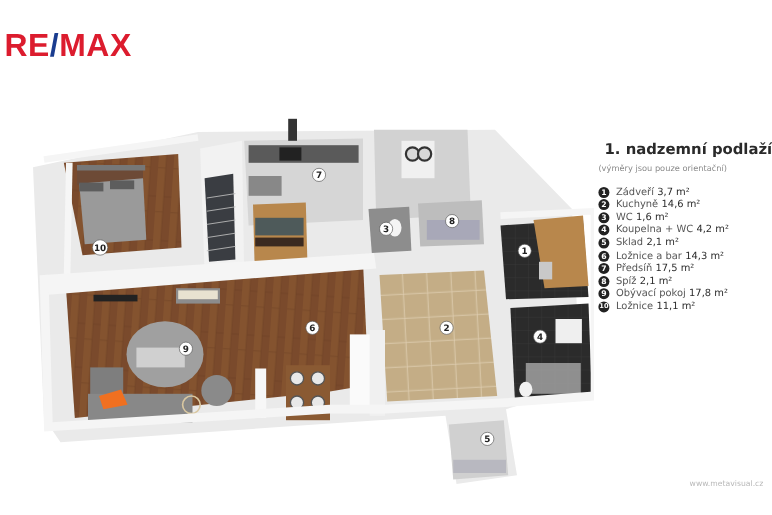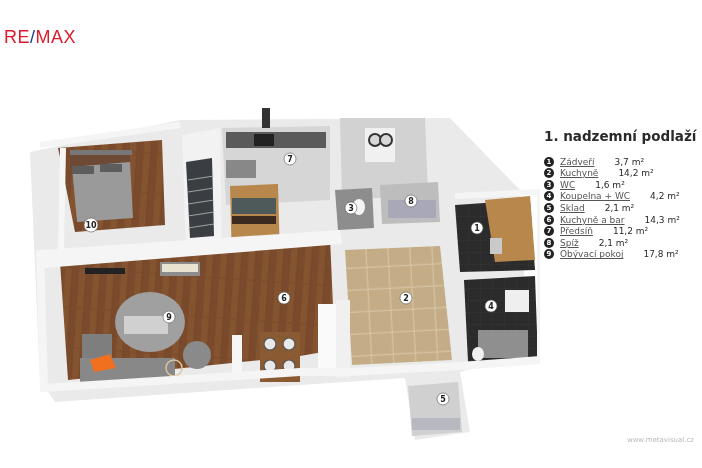--- a/index.html
+++ b/index.html
@@ -2,47 +2,47 @@
 <html><head>
 <meta charset="utf-8">
 <style>
   * { box-sizing: border-box; margin: 0; padding: 0; }
   html, body { width: 702px; height: 468px; background: #ffffff; overflow: hidden; }
   body { position: relative; font-family: "DejaVu Sans", sans-serif; }
 
   .logo {
     position: absolute; left: 4px; top: 28px;
     font-family: "Liberation Sans", sans-serif;
-    font-weight: 400; font-size: 18px; letter-spacing: 0.5px;
+    font-weight: 700; font-size: 29px; letter-spacing: 0.5px;
     color: #dc1c2e; line-height: 1;
   }
   .logo .slash { color: #1a3c8f; }
 
   .plan { position: absolute; left: 0; top: 90px; width: 540px; height: 360px; }
 
   .legend { position: absolute; left: 544px; top: 129px; width: 158px; }
   .legend-title {
     font-family: "DejaVu Sans", sans-serif; font-weight: 700;
-    font-size: 13.5px; color: #2a2a2a; line-height: 1.1; white-space: nowrap;
+    font-size: 13.5px; color: #2a2a2a; line-height: 1.1; white-space: nowrap; text-align: right;
   }
   .legend-sub {
     font-size: 7.5px; color: #8a8a8a; margin-top: 4px; white-space: nowrap;
   }
   .legend-list { list-style: none; margin-top: 12px; }
   .legend-item {
     display: flex; align-items: center; height: 11.6px;
     font-size: 9px; color: #555; white-space: nowrap;
   }
   .legend-num {
     width: 10px; height: 10px; border-radius: 50%;
     background: #222; color: #fff; font-size: 7px; font-weight: 700;
     display: inline-flex; align-items: center; justify-content: center;
     margin-right: 6px; flex: none;
   }
-  .legend-name { margin-right: 20px; text-decoration: underline; }
+  .legend-name { margin-right: 3px; }
   .legend-area { font-weight: 400; color: #2a2a2a; }
 
   .credit {
     position: absolute; right: 8px; bottom: 24px;
     font-size: 7px; color: #b8b8b8;
   }
 
   .room-marker circle { fill: #ffffff; stroke: #555; stroke-width: 0.6; }
   .room-marker text { font-family: "DejaVu Sans", sans-serif; font-size: 8px; font-weight: 700; fill: #222; }
 </style>
@@ -195,62 +195,68 @@
       <text x="169" y="320" text-anchor="middle">9</text>
     </g>
   <g class="room-marker">
       <circle cx="91" cy="225" r="7"></circle>
       <text x="91" y="228" text-anchor="middle" font-size="7">10</text>
     </g>
 </svg>
 
 <div class="legend">
   <div class="legend-title">1. nadzemní podlaží</div>
+  <div class="legend-sub">(výměry jsou pouze orientační)</div>
   <ul class="legend-list">
     <li class="legend-item">
         <span class="legend-num">1</span>
         <span class="legend-name">Zádveří</span>
         <span class="legend-area">3,7 m²</span>
       </li>
     <li class="legend-item">
         <span class="legend-num">2</span>
         <span class="legend-name">Kuchyně</span>
-        <span class="legend-area">14,2 m²</span>
+        <span class="legend-area">14,6 m²</span>
       </li>
     <li class="legend-item">
         <span class="legend-num">3</span>
         <span class="legend-name">WC</span>
         <span class="legend-area">1,6 m²</span>
       </li>
     <li class="legend-item">
         <span class="legend-num">4</span>
         <span class="legend-name">Koupelna + WC</span>
         <span class="legend-area">4,2 m²</span>
       </li>
     <li class="legend-item">
         <span class="legend-num">5</span>
         <span class="legend-name">Sklad</span>
         <span class="legend-area">2,1 m²</span>
       </li>
     <li class="legend-item">
         <span class="legend-num">6</span>
-        <span class="legend-name">Kuchyně a bar</span>
+        <span class="legend-name">Ložnice a bar</span>
         <span class="legend-area">14,3 m²</span>
       </li>
     <li class="legend-item">
         <span class="legend-num">7</span>
         <span class="legend-name">Předsíň</span>
-        <span class="legend-area">11,2 m²</span>
+        <span class="legend-area">17,5 m²</span>
       </li>
     <li class="legend-item">
         <span class="legend-num">8</span>
         <span class="legend-name">Spíž</span>
         <span class="legend-area">2,1 m²</span>
       </li>
     <li class="legend-item">
         <span class="legend-num">9</span>
         <span class="legend-name">Obývací pokoj</span>
         <span class="legend-area">17,8 m²</span>
       </li>
+    <li class="legend-item">
+        <span class="legend-num" style="font-size:6px">10</span>
+        <span class="legend-name">Ložnice</span>
+        <span class="legend-area">11,1 m²</span>
+      </li>
   </ul>
 </div>
 
 <div class="credit">www.metavisual.cz</div>
 
 </body></html>

